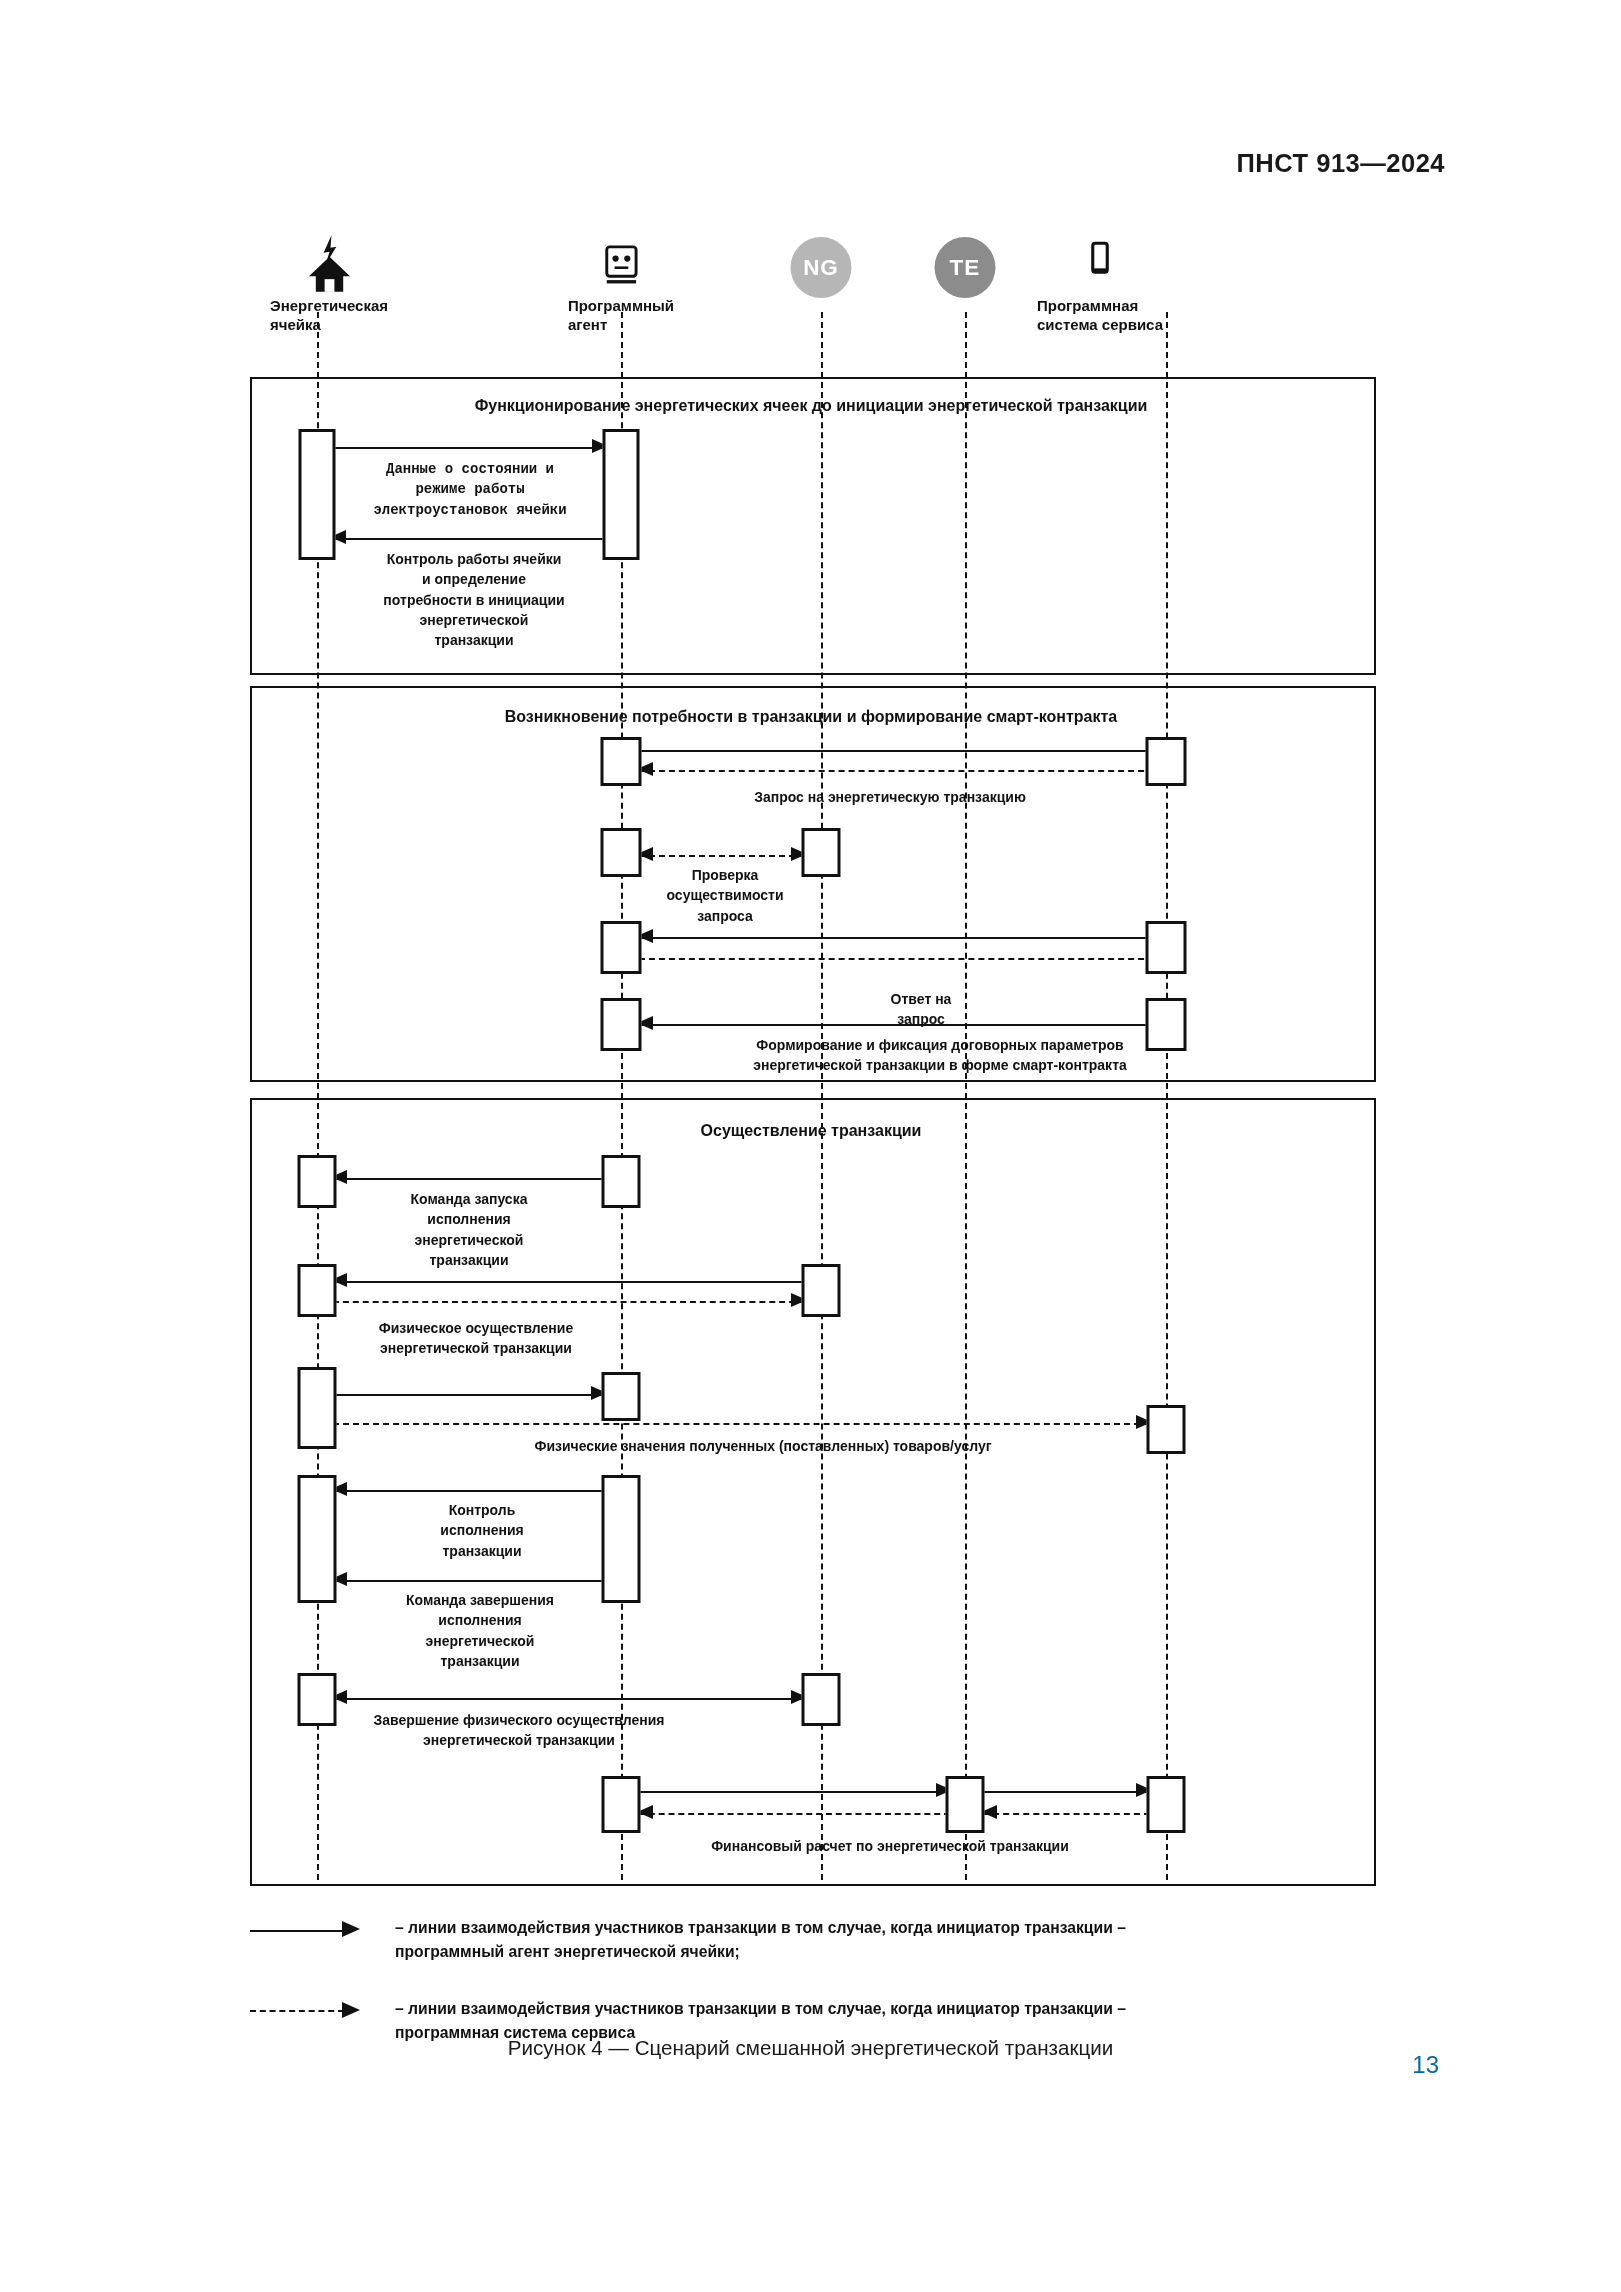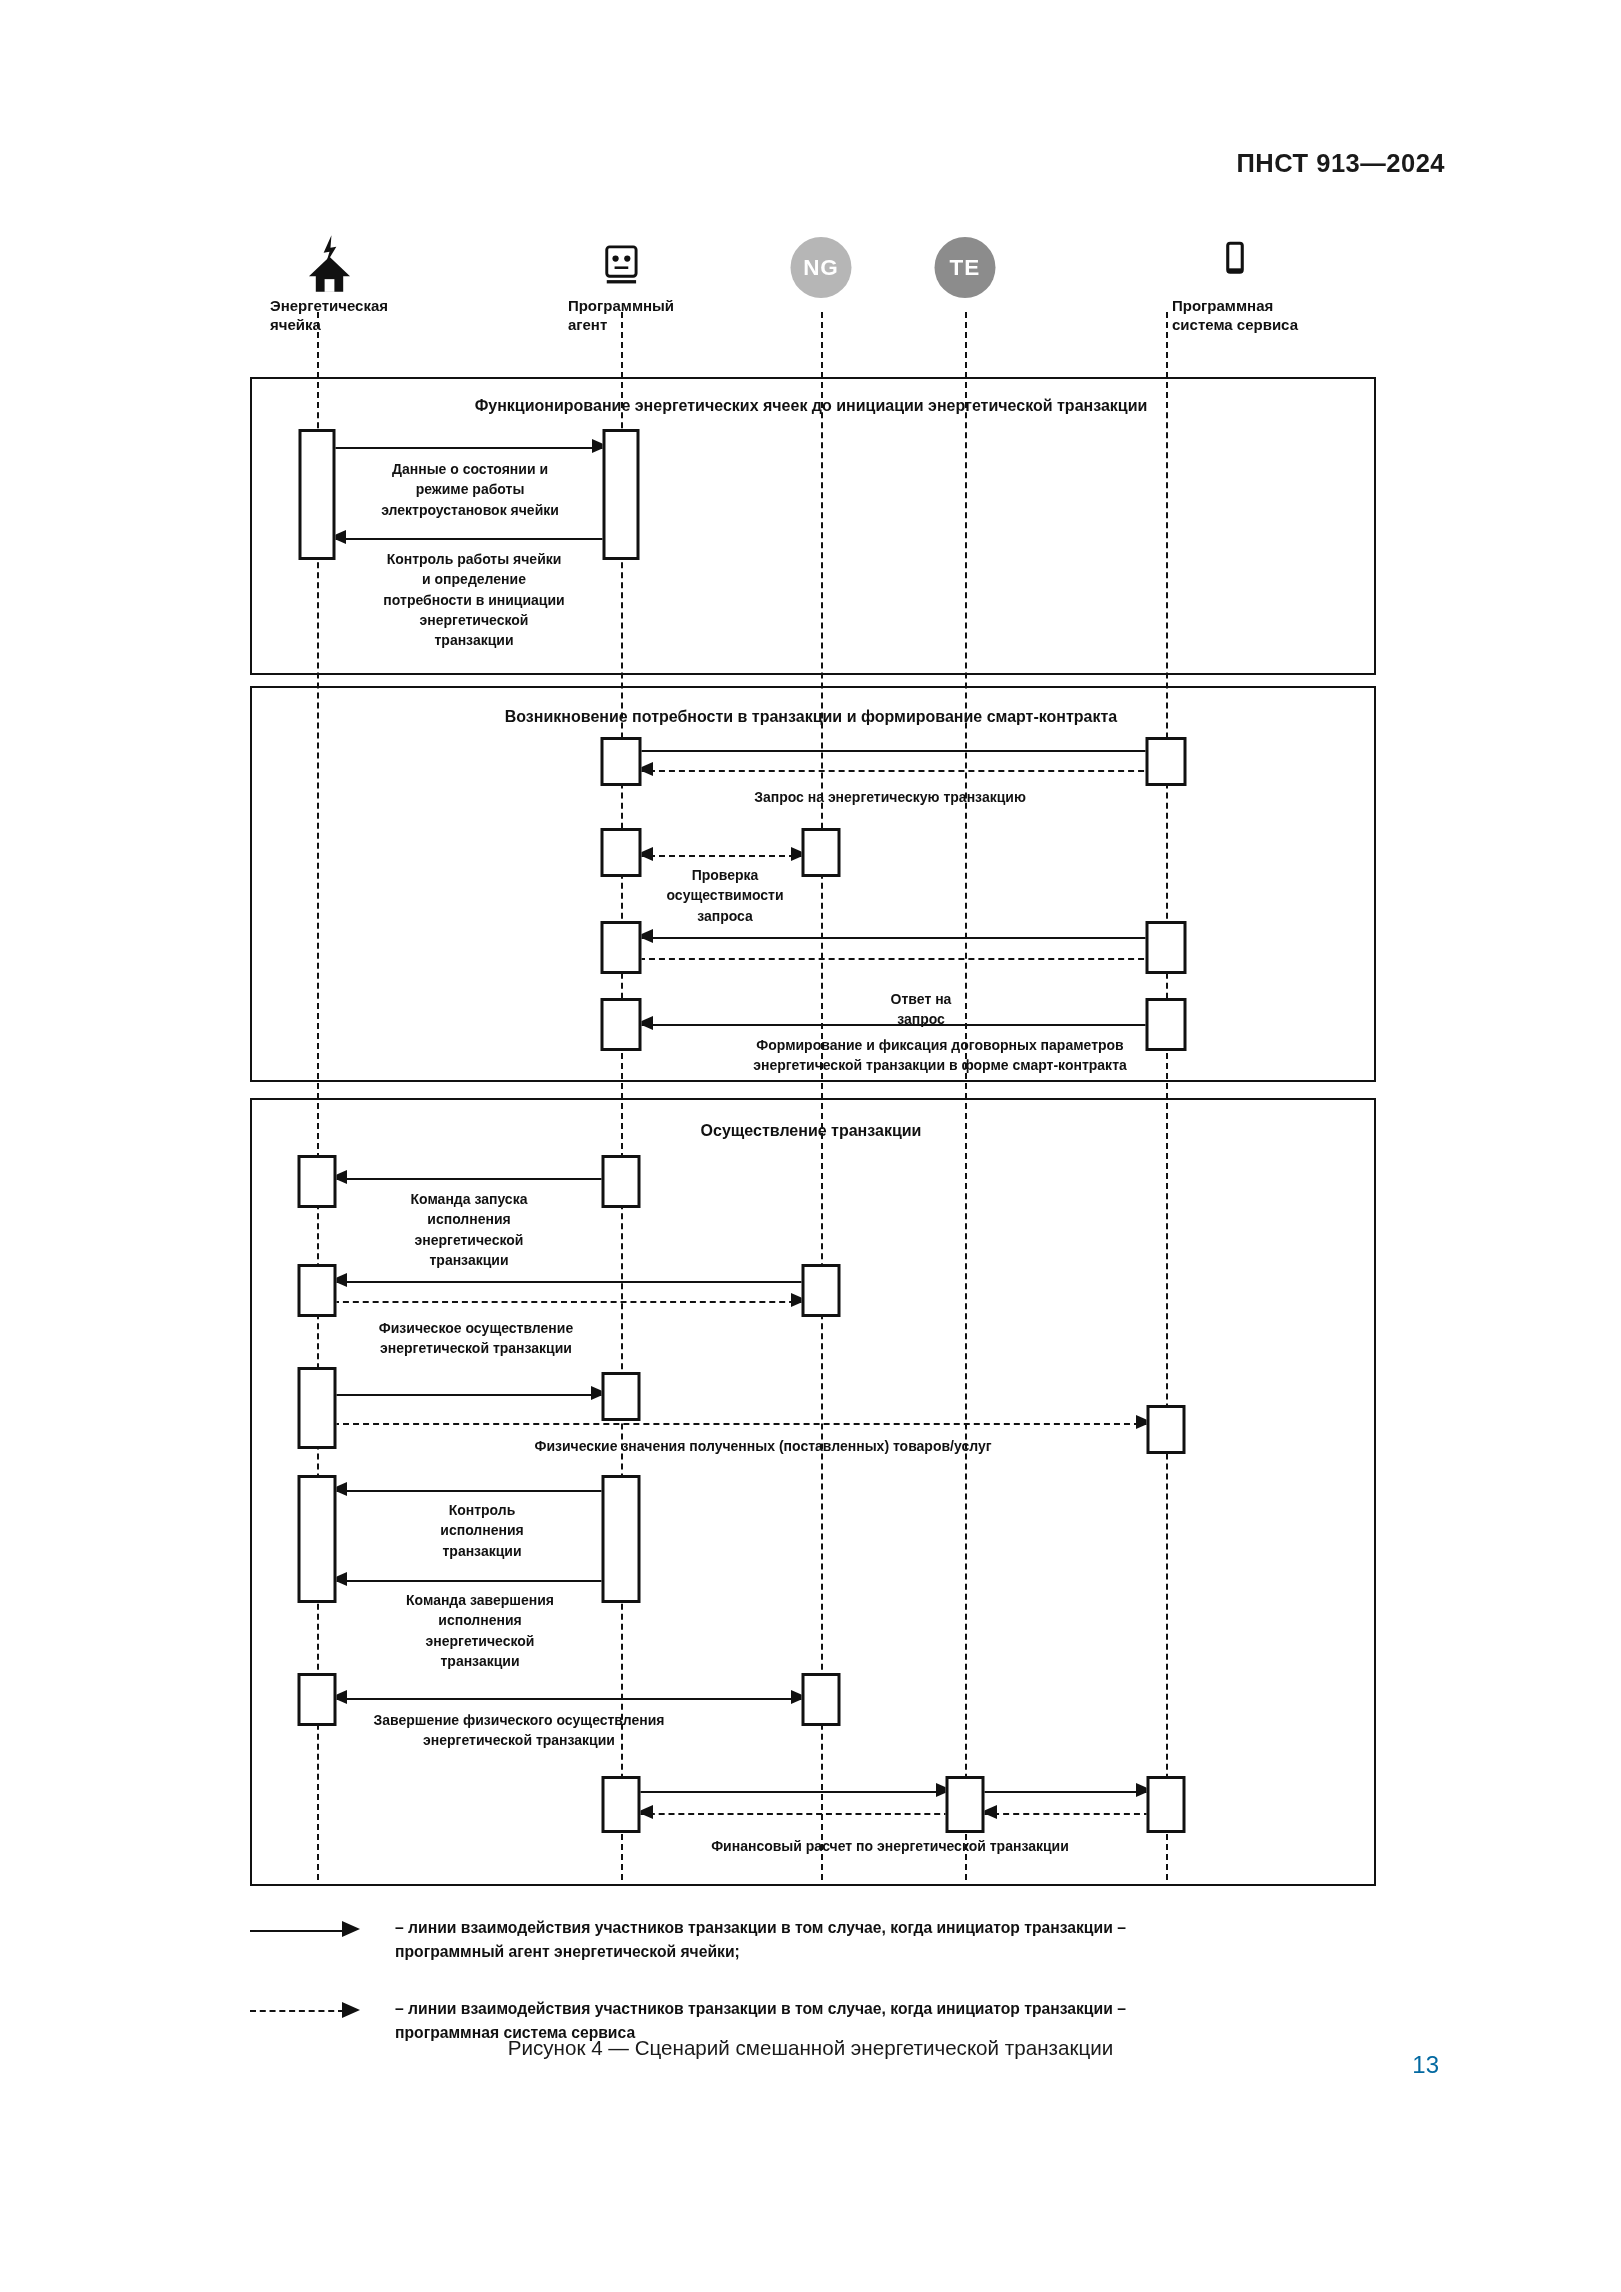--- a/index.html
+++ b/index.html
@@ -138,21 +138,21 @@
       <span>NG</span>
     </div>
   </div>
 
   <div class="actor" style="left:965px;top:237px;">
     <div class="badge" style="background:#8c8c8c;">
       <span>TE</span>
     </div>
   </div>
 
-  <div class="actor" style="left:1235px;top:233px;">
+  <div class="actor" style="left:1100px;top:233px;">
     <div class="icon">
       <svg width="29" height="61" viewBox="0 0 30 62">
         <rect x="8" y="10" width="15" height="30" rx="2.5" fill="none" stroke="#111" stroke-width="3.2"></rect>
         <rect x="8" y="36" width="15" height="4.5" fill="#111"></rect>
       </svg>
     </div>
     <div class="caption" style="white-space: pre-line;">Программная
 система сервиса</div>
   </div>
 
@@ -165,21 +165,21 @@
   <div class="frame" style="left:250px;top:377px;width:1122px;height:294px;"></div>
   <div class="frame-title" style="left:250px;top:397px;width:1122px;">Функционирование энергетических ячеек до инициации энергетической транзакции</div>
 
   <div class="act" style="left:317px;top:429px;width:31px;height:125px;"></div>
   <div class="act" style="left:621px;top:429px;width:31px;height:125px;"></div>
 
   <div class="msg" style="left:332px;top:447px;width:274px;">
     <div class="line"></div>
       <div class="head r"></div>
   </div>
-  <div class="lbl" style="left:470px;top:459px;width:353px;">Данные о состоянии и
+  <div class="lbl" style="left:470px;top:459px;width:353px;font-family:Liberation Mono, monospace;">Данные о состоянии и
 режиме работы
 электроустановок ячейки</div>
 
   <div class="msg" style="left:332px;top:538px;width:274px;">
     <div class="line"></div>
       <div class="head l"></div>
   </div>
   <div class="lbl" style="left:474px;top:549px;width:372px;">Контроль работы ячейки
 и определение
 потребности в инициации

